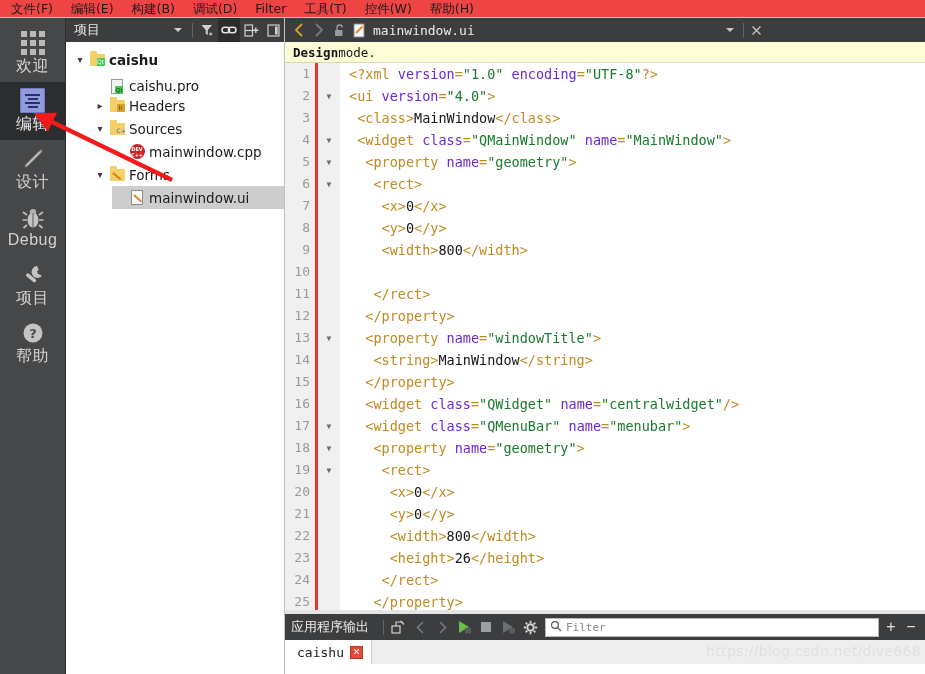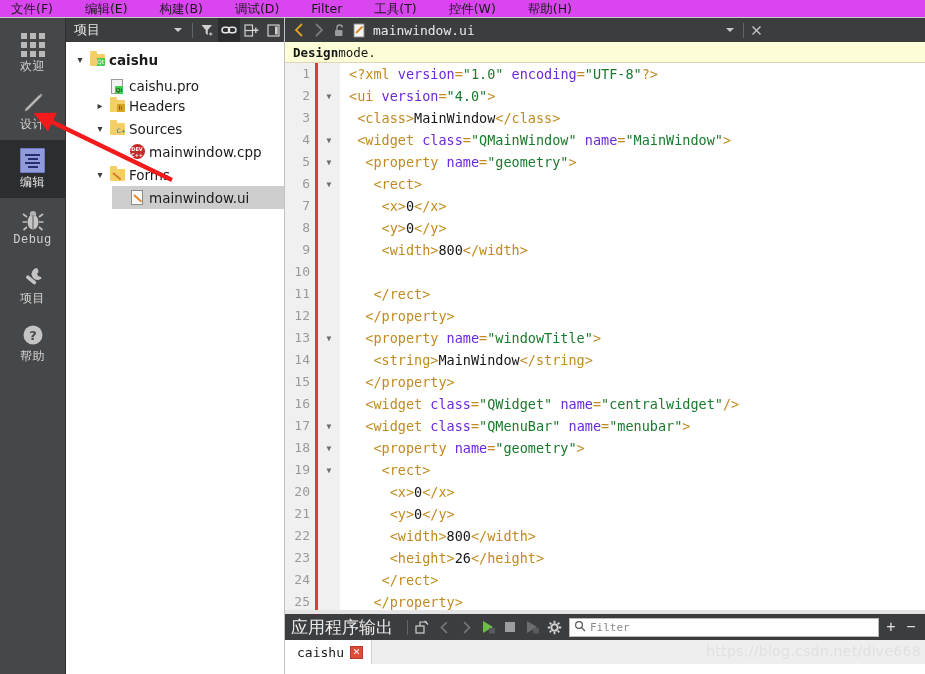--- a/index.html
+++ b/index.html
@@ -8,47 +8,46 @@
     overflow: hidden;
     background: #ffffff;
     font-family: "Liberation Sans", sans-serif;
     font-size: 12px;
   }
   .app { position: relative; width: 925px; height: 674px; }
 
   
   .menubar {
     position: absolute; left: 0; top: 0; width: 925px; height: 18px;
-    background: #d946ef;
+    background: #ef4444;
     display: flex; align-items: center;
     padding-left: 2px;
     border-bottom: 1px solid #c8c8c4;
-    gap: 14px;
   }
   .menubar .mi {
     font-size: 12.5px; color: #1a1a1a;
     padding: 0 9px; line-height: 17px; white-space: nowrap;
     font-family: "DejaVu Sans", sans-serif;
   }
 
   
   .modebar {
     position: absolute; left: 0; top: 18px; width: 66px; height: 656px;
     background: #464749;
     border-right: 1px solid #2e2f30;
   }
   .modeitem {
     position: relative; width: 65px; height: 58px;
     display: flex; flex-direction: column; align-items: center; justify-content: center;
     color: #c7c7c7; cursor: pointer;
   }
   .modeitem.active { background: #2c2d2e; }
   .modeitem .mlabel {
-    font-size: 12px; margin-top: 0; letter-spacing: 0.5px;
-    font-family: Liberation Mono, monospace; color: #d2d2d2;
+    font-size: 16px; margin-top: 0; letter-spacing: 0.5px;
+    font-family: Liberation Sans, sans-serif; color: #d2d2d2;
   }
   .modeitem.active .mlabel { color: #e8e8e8; }
   .modeicon { height: 26px; display: flex; align-items: center; justify-content: center; }
 
   
   .ic-grid { display: grid; grid-template-columns: repeat(3,6px); grid-gap: 3px; }
   .ic-grid i { display: block; width: 6px; height: 6px; background: #b9b9b9; }
 
   
   .ic-edit {
@@ -184,21 +183,21 @@
 
   
   .outpane {
     position: absolute; left: 285px; top: 614px; width: 640px; height: 60px;
     background: #ffffff;
   }
   .outhead {
     height: 26px; background: #3c3d3f; display: flex; align-items: center;
     padding: 0 4px 0 6px; color: #ececec;
   }
-  .outtitle { font-size: 17px; font-family: "DejaVu Sans", sans-serif; }
+  .outtitle { font-size: 13px; font-family: "DejaVu Sans", sans-serif; }
   .outtool { width: 22px; height: 26px; display: flex; align-items: center; justify-content: center; cursor: pointer; }
   .filterbox {
     flex: 1; height: 19px; background: #ffffff; border: 1px solid #b9b9b9;
     display: flex; align-items: center; padding-left: 4px; margin: 0 2px 0 4px;
   }
   .filterbox .ftext {
     font-family: "DejaVu Sans Mono", monospace; font-size: 11px; color: #8a8a8a;
     margin-left: 4px;
   }
   .pm { width: 20px; text-align: center; color: #e2e2e2; font-size: 16px; cursor: pointer; }
@@ -254,40 +253,40 @@
             <i></i>
             <i></i>
             <i></i>
             <i></i>
             <i></i>
           </div>
       </div>
       <div class="mlabel">欢迎</div>
     </div>
 
+    <div class="modeitem active">
+      <div class="modeicon">
+        <div class="ic-edit">
+            <i></i>
+            <i class="sh"></i>
+            <i></i>
+            <i class="sh"></i>
+          </div>
+      </div>
+      <div class="mlabel">编辑</div>
+    </div>
+
     <div class="modeitem">
       <div class="modeicon">
         <svg width="26" height="26" viewBox="0 0 26 26">
           <path d="M5 21 L7.5 20 L21 6.5 L19.5 5 L6 18.5 Z" fill="#c9c9c9" stroke="#8f8f8f" stroke-width="1"></path>
           <path d="M19.5 5 L21 6.5 L22.5 5 L21 3.5 Z" fill="#9f9f9f"></path>
         </svg>
       </div>
       <div class="mlabel">设计</div>
-    </div>
-
-    <div class="modeitem active">
-      <div class="modeicon">
-        <div class="ic-edit">
-            <i></i>
-            <i class="sh"></i>
-            <i></i>
-            <i class="sh"></i>
-          </div>
-      </div>
-      <div class="mlabel">编辑</div>
     </div>
 
     <div class="modeitem">
       <div class="modeicon">
         <svg width="26" height="24" viewBox="0 0 26 24">
           <ellipse cx="13" cy="14" rx="5.5" ry="7.5" fill="#c4c4c4"></ellipse>
           <ellipse cx="13" cy="6" rx="3.2" ry="3" fill="#b0b0b0"></ellipse>
           <rect x="12" y="7" width="2" height="14" fill="#8e8e8e"></rect>
           <path d="M7 9 L3 6 M7 14 L2.5 14 M7 19 L3.5 22 M19 9 L23 6 M19 14 L23.5 14 M19 19 L22.5 22" stroke="#c0c0c0" stroke-width="1.7" fill="none"></path>
         </svg>

